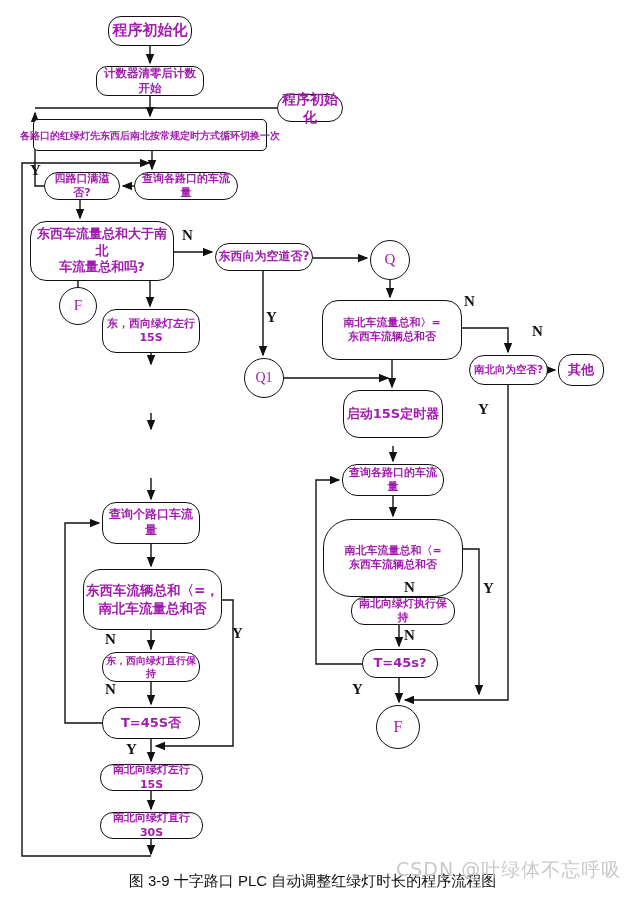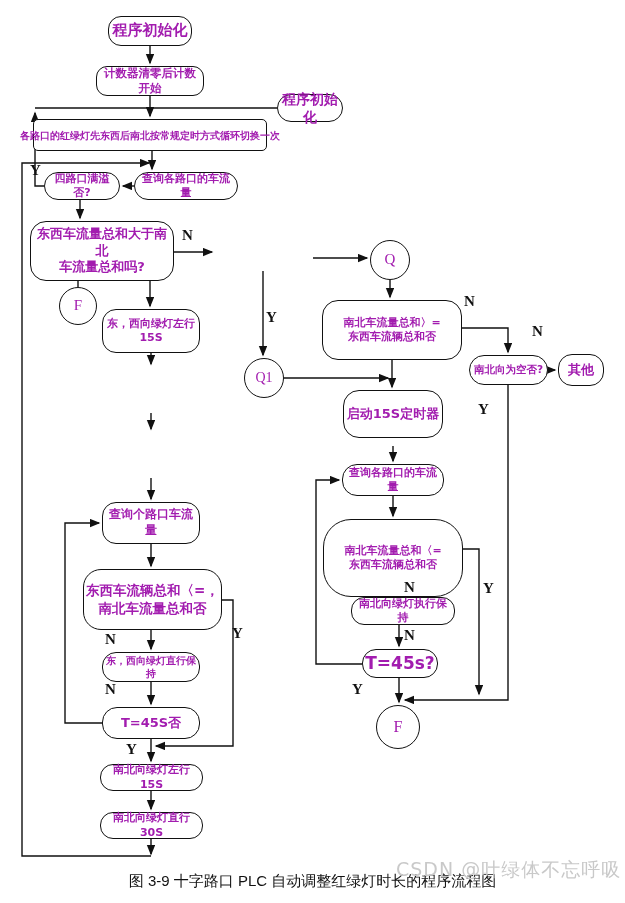--- a/index.html
+++ b/index.html
@@ -91,32 +91,33 @@
 
   <div class="node" style="left:102px;top:309px;width:98px;height:44px;border-radius:14px;font-size:11px">东，西向绿灯左行15S</div>
   <div class="node" style="left:102px;top:502px;width:98px;height:42px;border-radius:14px;font-size:12px">查询个路口车流量</div>
   <div class="node" style="left:83px;top:569px;width:139px;height:61px;border-radius:18px;font-size:13.5px">东西车流辆总和〈=，
 南北车流量总和否</div>
   <div class="node" style="left:102px;top:652px;width:98px;height:30px;border-radius:14px;font-size:10px">东，西向绿灯直行保持</div>
   <div class="node" style="left:102px;top:707px;width:98px;height:32px;border-radius:15px;font-size:13px">T=45S否</div>
   <div class="node" style="left:100px;top:764px;width:103px;height:27px;border-radius:13px;font-size:11px">南北向绿灯左行15S</div>
   <div class="node" style="left:100px;top:812px;width:103px;height:27px;border-radius:13px;font-size:11px">南北向绿灯直行30S</div>
 
+  <div class="node" style="left:215px;top:243px;width:98px;height:28px;border-radius:14px;font-size:12px">东西向为空道否?</div>
   <div class="node circle" style="left:370px;top:240px;width:40px;height:40px;font-size:15px">Q</div>
   <div class="node circle" style="left:244px;top:358px;width:40px;height:40px;font-size:14px">Q1</div>
   <div class="node" style="left:322px;top:300px;width:140px;height:60px;border-radius:16px;font-size:11px">南北车流量总和〉=
 东西车流辆总和否</div>
   <div class="node" style="left:469px;top:355px;width:79px;height:30px;border-radius:15px;font-size:10.5px">南北向为空否?</div>
   <div class="node" style="left:558px;top:354px;width:46px;height:32px;border-radius:14px;font-size:13px">其他</div>
   <div class="node" style="left:343px;top:390px;width:100px;height:48px;border-radius:16px;font-size:13px">启动15S定时器</div>
   <div class="node" style="left:342px;top:464px;width:102px;height:32px;border-radius:15px;font-size:11px">查询各路口的车流量</div>
   <div class="node" style="left:323px;top:519px;width:140px;height:78px;border-radius:28px;font-size:11px">南北车流量总和〈=
 东西车流辆总和否</div>
   <div class="node" style="left:351px;top:597px;width:104px;height:28px;border-radius:13px;font-size:11px">南北向绿灯执行保持</div>
-  <div class="node" style="left:362px;top:649px;width:76px;height:29px;border-radius:14px;font-size:17px">T=45s?</div>
+  <div class="node" style="left:362px;top:649px;width:76px;height:29px;border-radius:14px;font-size:13px">T=45s?</div>
   <div class="node circle" style="left:376px;top:705px;width:44px;height:44px;font-size:16px">F</div>
 
   <span class="lbl" style="left:30px;top:163px">Y</span>
   <span class="lbl" style="left:182px;top:228px">N</span>
   <span class="lbl" style="left:266px;top:310px">Y</span>
   <span class="lbl" style="left:464px;top:294px">N</span>
   <span class="lbl" style="left:532px;top:324px">N</span>
   <span class="lbl" style="left:478px;top:402px">Y</span>
   <span class="lbl" style="left:404px;top:580px">N</span>
   <span class="lbl" style="left:404px;top:628px">N</span>

